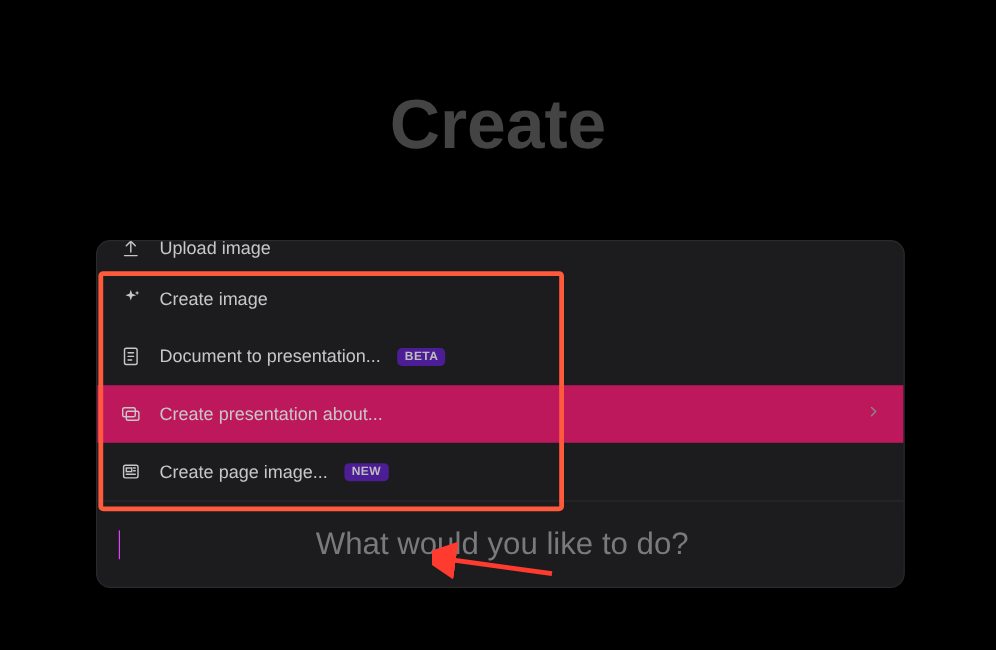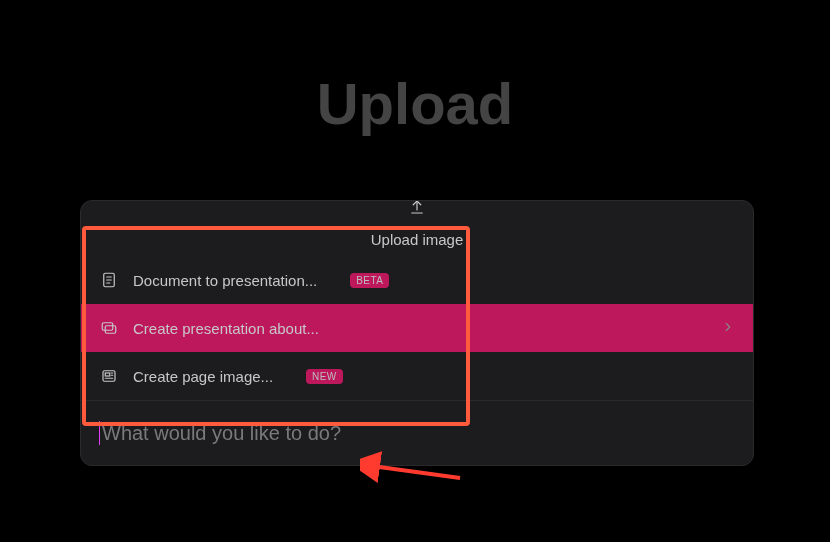--- a/index.html
+++ b/index.html
@@ -46,46 +46,44 @@
       padding: 14px 18px;
       font-size: 15px;
       color: #c7c7c9;
       cursor: pointer;
       position: relative;
     }
     .menu-item.partial {
       padding-top: 0;
       padding-bottom: 8px;
       margin-top: -4px;
-      flex-direction: column;
     }
     .menu-item.highlighted {
       background: #be185d;
     }
     .icon-slot {
       width: 20px;
       height: 20px;
       display: flex;
       align-items: center;
       justify-content: center;
       flex-shrink: 0;
     }
     .icon-slot svg {
       width: 18px;
       height: 18px;
     }
     .badge {
       font-size: 10px;
-      font-weight: 400;
-      background: #be185d;
+      font-weight: 700;
+      background: #4c1d95;
       color: #bdbdbf;
       padding: 2px 6px;
       border-radius: 4px;
       letter-spacing: 0.4px;
-      margin-left: 19px;
     }
     .chevron-right {
       margin-left: auto;
       color: #888;
     }
     .input-area {
       border-top: 1px solid #2a2a2c;
       padding: 20px 18px;
       display: flex;
       align-items: center;
@@ -95,23 +93,24 @@
       width: 1px;
       height: 24px;
       background: #e040fb;
       margin-right: 2px;
     }
     .input-field {
       background: transparent;
       border: none;
       outline: none;
       color: #eab308;
-      font-size: 20px;
+      font-size: 26px;
       font-family: inherit;
       flex: 1;
+      text-align: center;
     }
     .input-field::placeholder {
       color: #7a7a7c;
     }
     .highlight-box {
       position: absolute;
       left: 82px;
       top: 226px;
       width: 388px;
       height: 200px;
@@ -122,36 +121,45 @@
     .annotation-arrow {
       position: absolute;
       left: 360px;
       top: 448px;
       pointer-events: none;
     }
   </style>
 </head>
 <body>
 
-<div class="title">Upload</div>
+<div class="title">Create</div>
 
 <div class="panel">
   <div class="menu">
 
     <div class="menu-item partial">
       <span class="icon-slot">
         <svg viewBox="0 0 24 24" fill="none" stroke="#c7c7c9" stroke-width="1.6" stroke-linecap="round" stroke-linejoin="round">
           <path d="M12 16V4"></path>
             <path d="M7 9l5-5 5 5"></path>
             <path d="M5 20h14"></path>
         </svg>
       </span>
       <span>Upload image</span>
     </div>
 
+    <div class="menu-item">
+      <span class="icon-slot">
+        <svg viewBox="0 0 24 24" fill="#c7c7c9">
+          <path d="M12 2l1.5 4.5L18 8l-4.5 1.5L12 14l-1.5-4.5L6 8l4.5-1.5L12 2z"></path>
+          <path d="M19 3l.7 1.8L21.5 5.5l-1.8.7L19 8l-.7-1.8L16.5 5.5l1.8-.7L19 3z"></path>
+        </svg>
+      </span>
+      <span>Create image</span>
+    </div>
 
     <div class="menu-item">
       <span class="icon-slot">
         <svg viewBox="0 0 24 24" fill="none" stroke="#c7c7c9" stroke-width="1.6" stroke-linecap="round">
           <rect x="5" y="3" width="14" height="18" rx="2"></rect>
           <line x1="9" y1="8" x2="15" y2="8"></line>
           <line x1="9" y1="12" x2="15" y2="12"></line>
           <line x1="9" y1="16" x2="13" y2="16"></line>
         </svg>
       </span>

